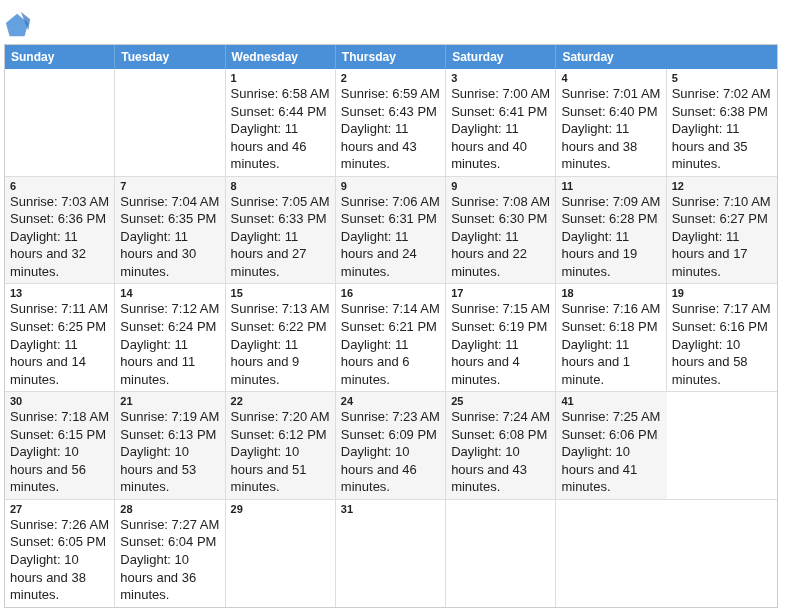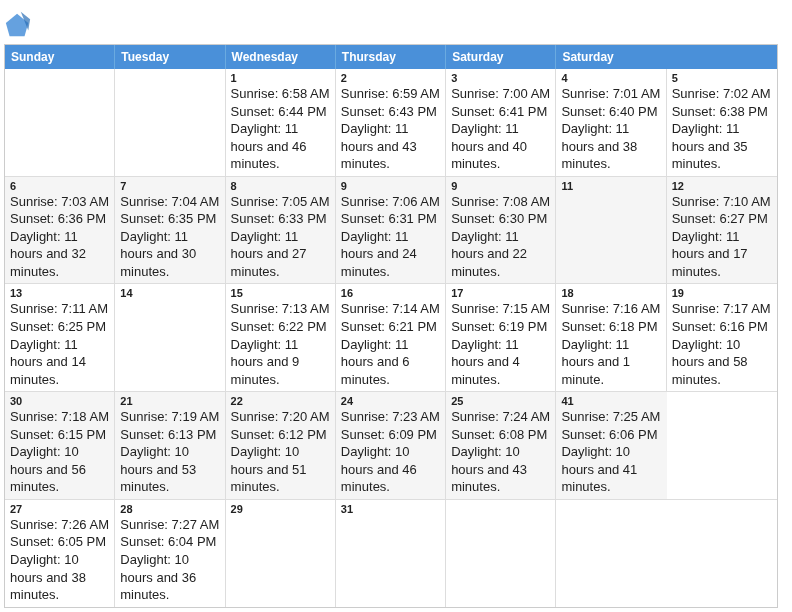--- a/index.html
+++ b/index.html
@@ -151,26 +151,26 @@
           <div class="cal-cell"><span class="day-num">3</span><span class="cell-text">Sunrise: 7:00 AM<br>Sunset: 6:41 PM<br>Daylight: 11 hours and 40 minutes.</span></div>
           <div class="cal-cell"><span class="day-num">4</span><span class="cell-text">Sunrise: 7:01 AM<br>Sunset: 6:40 PM<br>Daylight: 11 hours and 38 minutes.</span></div>
           <div class="cal-cell"><span class="day-num">5</span><span class="cell-text">Sunrise: 7:02 AM<br>Sunset: 6:38 PM<br>Daylight: 11 hours and 35 minutes.</span></div>
         </div>
         <div class="cal-row">
           <div class="cal-cell alt-row"><span class="day-num">6</span><span class="cell-text">Sunrise: 7:03 AM<br>Sunset: 6:36 PM<br>Daylight: 11 hours and 32 minutes.</span></div>
           <div class="cal-cell alt-row"><span class="day-num">7</span><span class="cell-text">Sunrise: 7:04 AM<br>Sunset: 6:35 PM<br>Daylight: 11 hours and 30 minutes.</span></div>
           <div class="cal-cell alt-row"><span class="day-num">8</span><span class="cell-text">Sunrise: 7:05 AM<br>Sunset: 6:33 PM<br>Daylight: 11 hours and 27 minutes.</span></div>
           <div class="cal-cell alt-row"><span class="day-num">9</span><span class="cell-text">Sunrise: 7:06 AM<br>Sunset: 6:31 PM<br>Daylight: 11 hours and 24 minutes.</span></div>
           <div class="cal-cell alt-row"><span class="day-num">9</span><span class="cell-text">Sunrise: 7:08 AM<br>Sunset: 6:30 PM<br>Daylight: 11 hours and 22 minutes.</span></div>
-          <div class="cal-cell alt-row"><span class="day-num">11</span></div>
+          <div class="cal-cell alt-row"><span class="day-num">11</span><span class="cell-text">Sunrise: 7:09 AM<br>Sunset: 6:28 PM<br>Daylight: 11 hours and 19 minutes.</span></div>
           <div class="cal-cell alt-row"><span class="day-num">12</span><span class="cell-text">Sunrise: 7:10 AM<br>Sunset: 6:27 PM<br>Daylight: 11 hours and 17 minutes.</span></div>
         </div>
         <div class="cal-row">
           <div class="cal-cell"><span class="day-num">13</span><span class="cell-text">Sunrise: 7:11 AM<br>Sunset: 6:25 PM<br>Daylight: 11 hours and 14 minutes.</span></div>
-          <div class="cal-cell"><span class="day-num">14</span></div>
+          <div class="cal-cell"><span class="day-num">14</span><span class="cell-text">Sunrise: 7:12 AM<br>Sunset: 6:24 PM<br>Daylight: 11 hours and 11 minutes.</span></div>
           <div class="cal-cell"><span class="day-num">15</span><span class="cell-text">Sunrise: 7:13 AM<br>Sunset: 6:22 PM<br>Daylight: 11 hours and 9 minutes.</span></div>
           <div class="cal-cell"><span class="day-num">16</span><span class="cell-text">Sunrise: 7:14 AM<br>Sunset: 6:21 PM<br>Daylight: 11 hours and 6 minutes.</span></div>
           <div class="cal-cell"><span class="day-num">17</span><span class="cell-text">Sunrise: 7:15 AM<br>Sunset: 6:19 PM<br>Daylight: 11 hours and 4 minutes.</span></div>
           <div class="cal-cell"><span class="day-num">18</span><span class="cell-text">Sunrise: 7:16 AM<br>Sunset: 6:18 PM<br>Daylight: 11 hours and 1 minute.</span></div>
           <div class="cal-cell"><span class="day-num">19</span><span class="cell-text">Sunrise: 7:17 AM<br>Sunset: 6:16 PM<br>Daylight: 10 hours and 58 minutes.</span></div>
         </div>
         <div class="cal-row">
           <div class="cal-cell alt-row"><span class="day-num">30</span><span class="cell-text">Sunrise: 7:18 AM<br>Sunset: 6:15 PM<br>Daylight: 10 hours and 56 minutes.</span></div>
           <div class="cal-cell alt-row"><span class="day-num">21</span><span class="cell-text">Sunrise: 7:19 AM<br>Sunset: 6:13 PM<br>Daylight: 10 hours and 53 minutes.</span></div>
           <div class="cal-cell alt-row"><span class="day-num">22</span><span class="cell-text">Sunrise: 7:20 AM<br>Sunset: 6:12 PM<br>Daylight: 10 hours and 51 minutes.</span></div>

